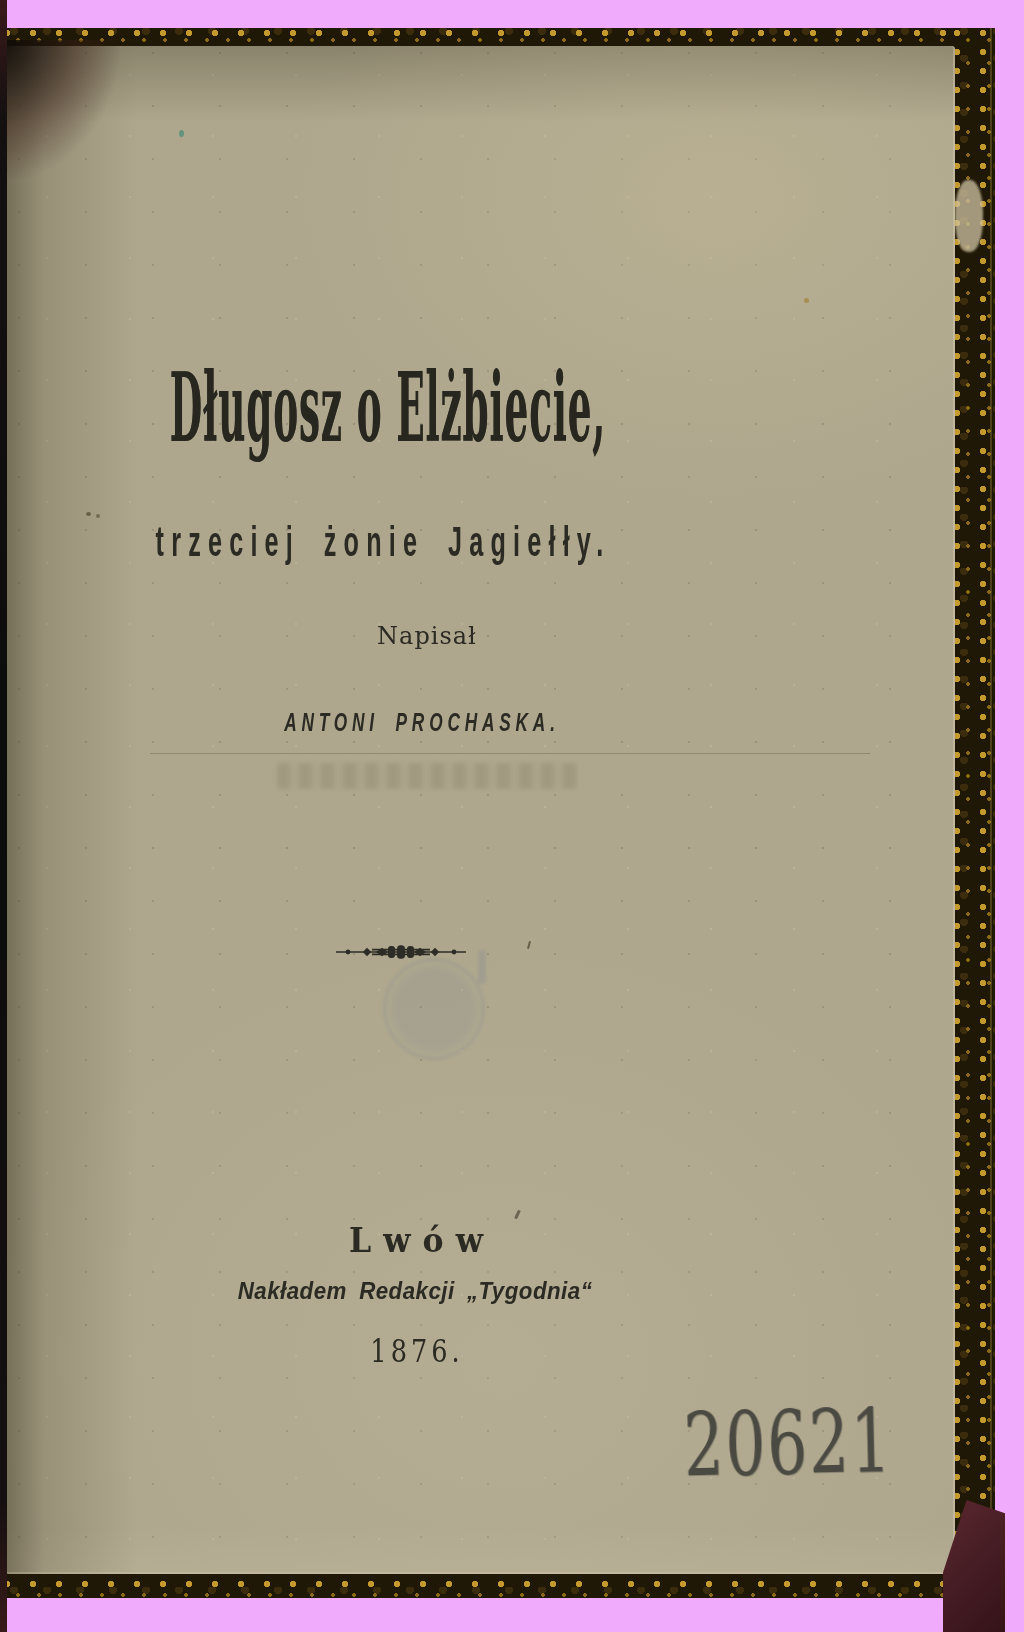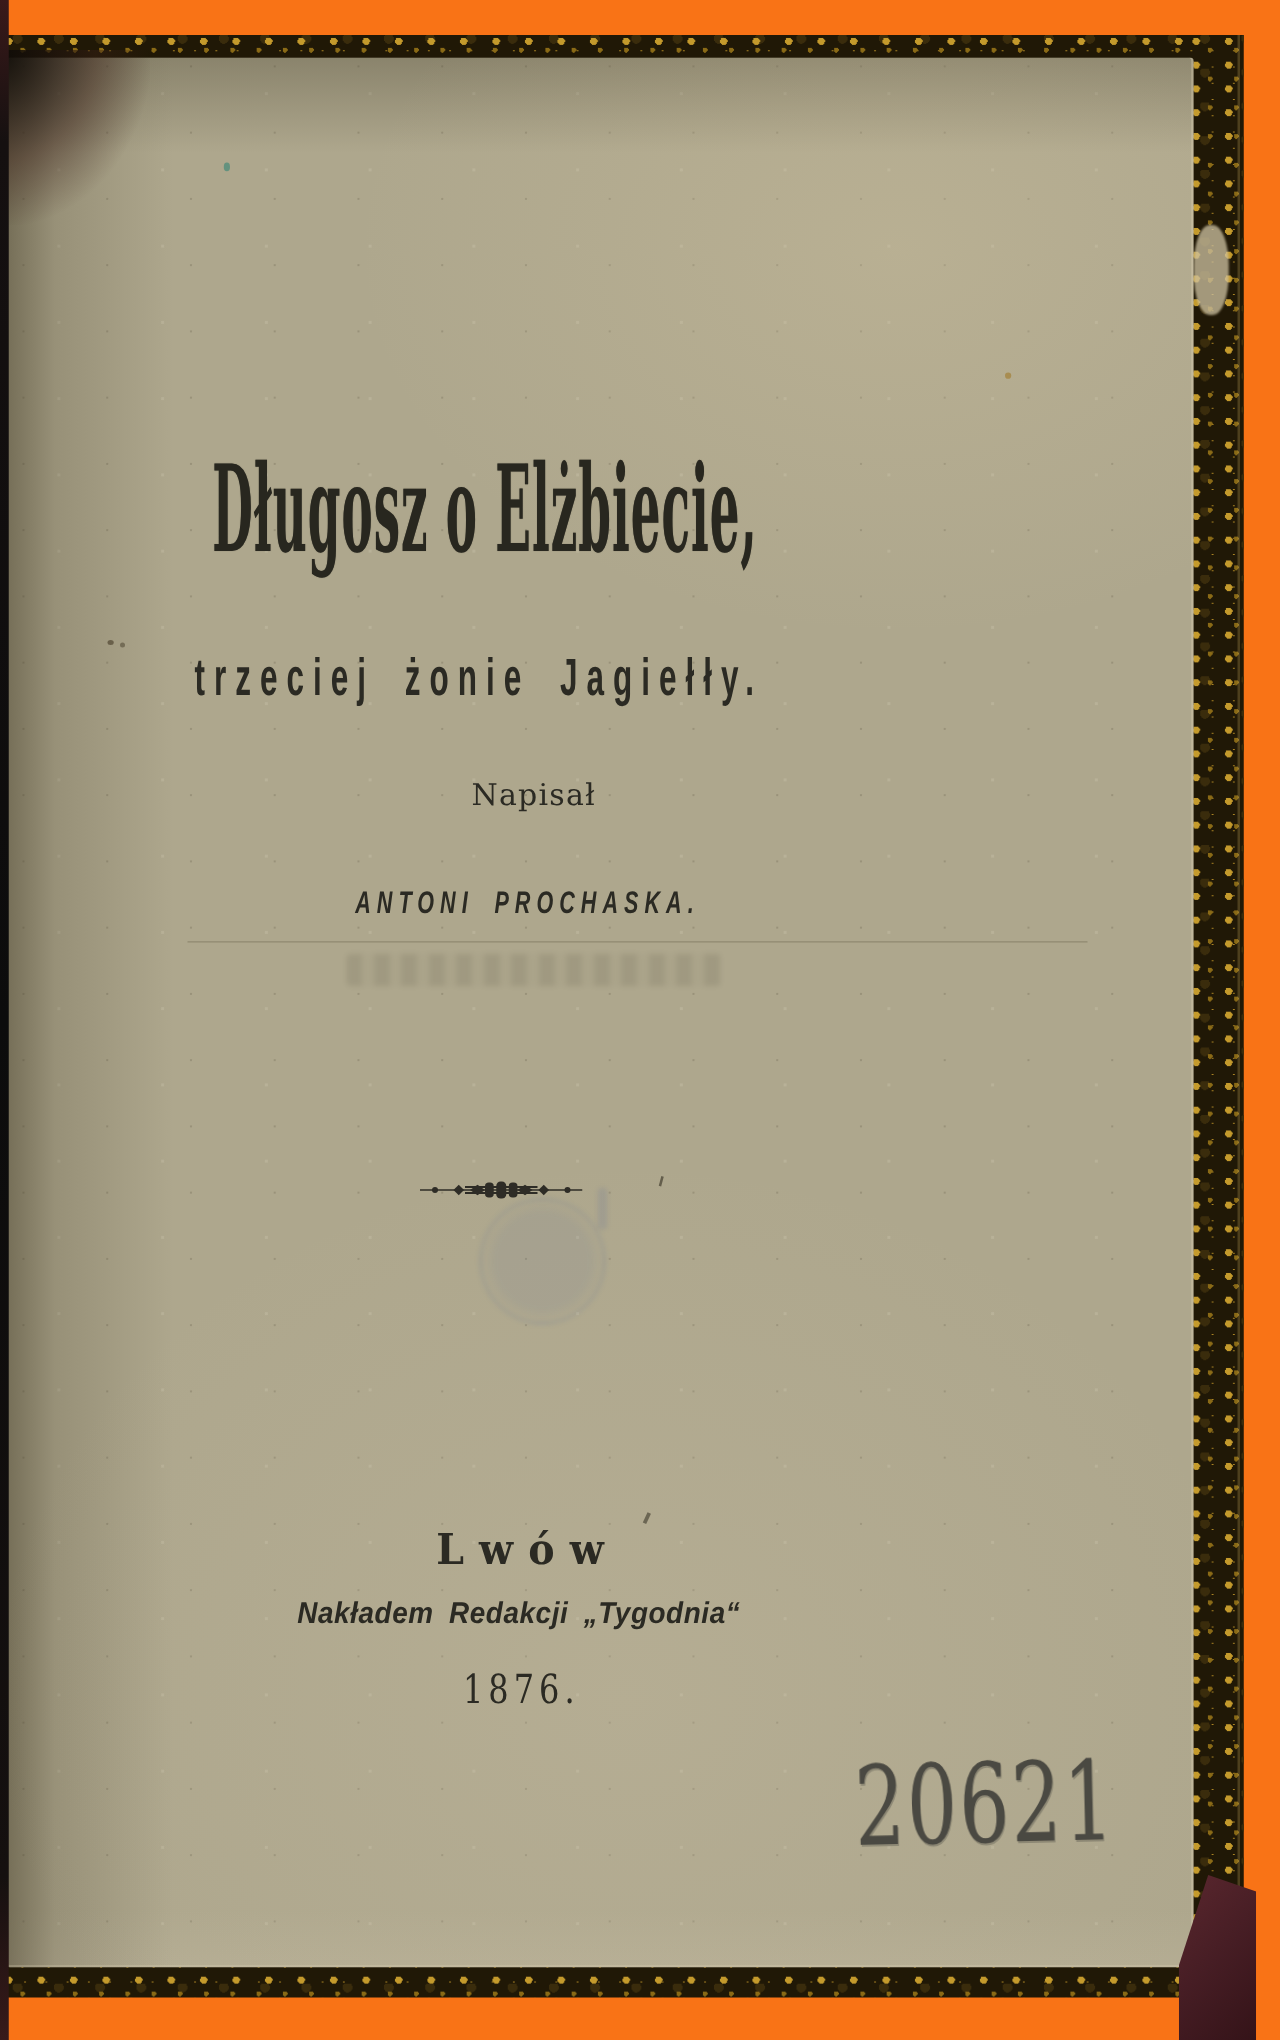--- a/index.html
+++ b/index.html
@@ -1,18 +1,18 @@
 <!DOCTYPE html>
 <html><head>
 <meta charset="utf-8">
 <style>
   html,body{margin:0;padding:0;background:#000;}
   .scene{
     position:relative;width:1024px;height:1632px;overflow:hidden;
-    background:#f97316;
+    background:#f0abfc;
     font-family:"DejaVu Serif", serif;
   }
   
   .marble{
     background-color:#201806;
     background-image:
       radial-gradient(circle 3px at 7px 5px, #c49a2c 97%, transparent),
       radial-gradient(circle 2px at 18px 12px, #8a6a16 97%, transparent),
       radial-gradient(circle 2.5px at 3px 15px, #b08824 97%, transparent),
       radial-gradient(circle 4px at 14px 3px, #3a2c0c 97%, transparent);

